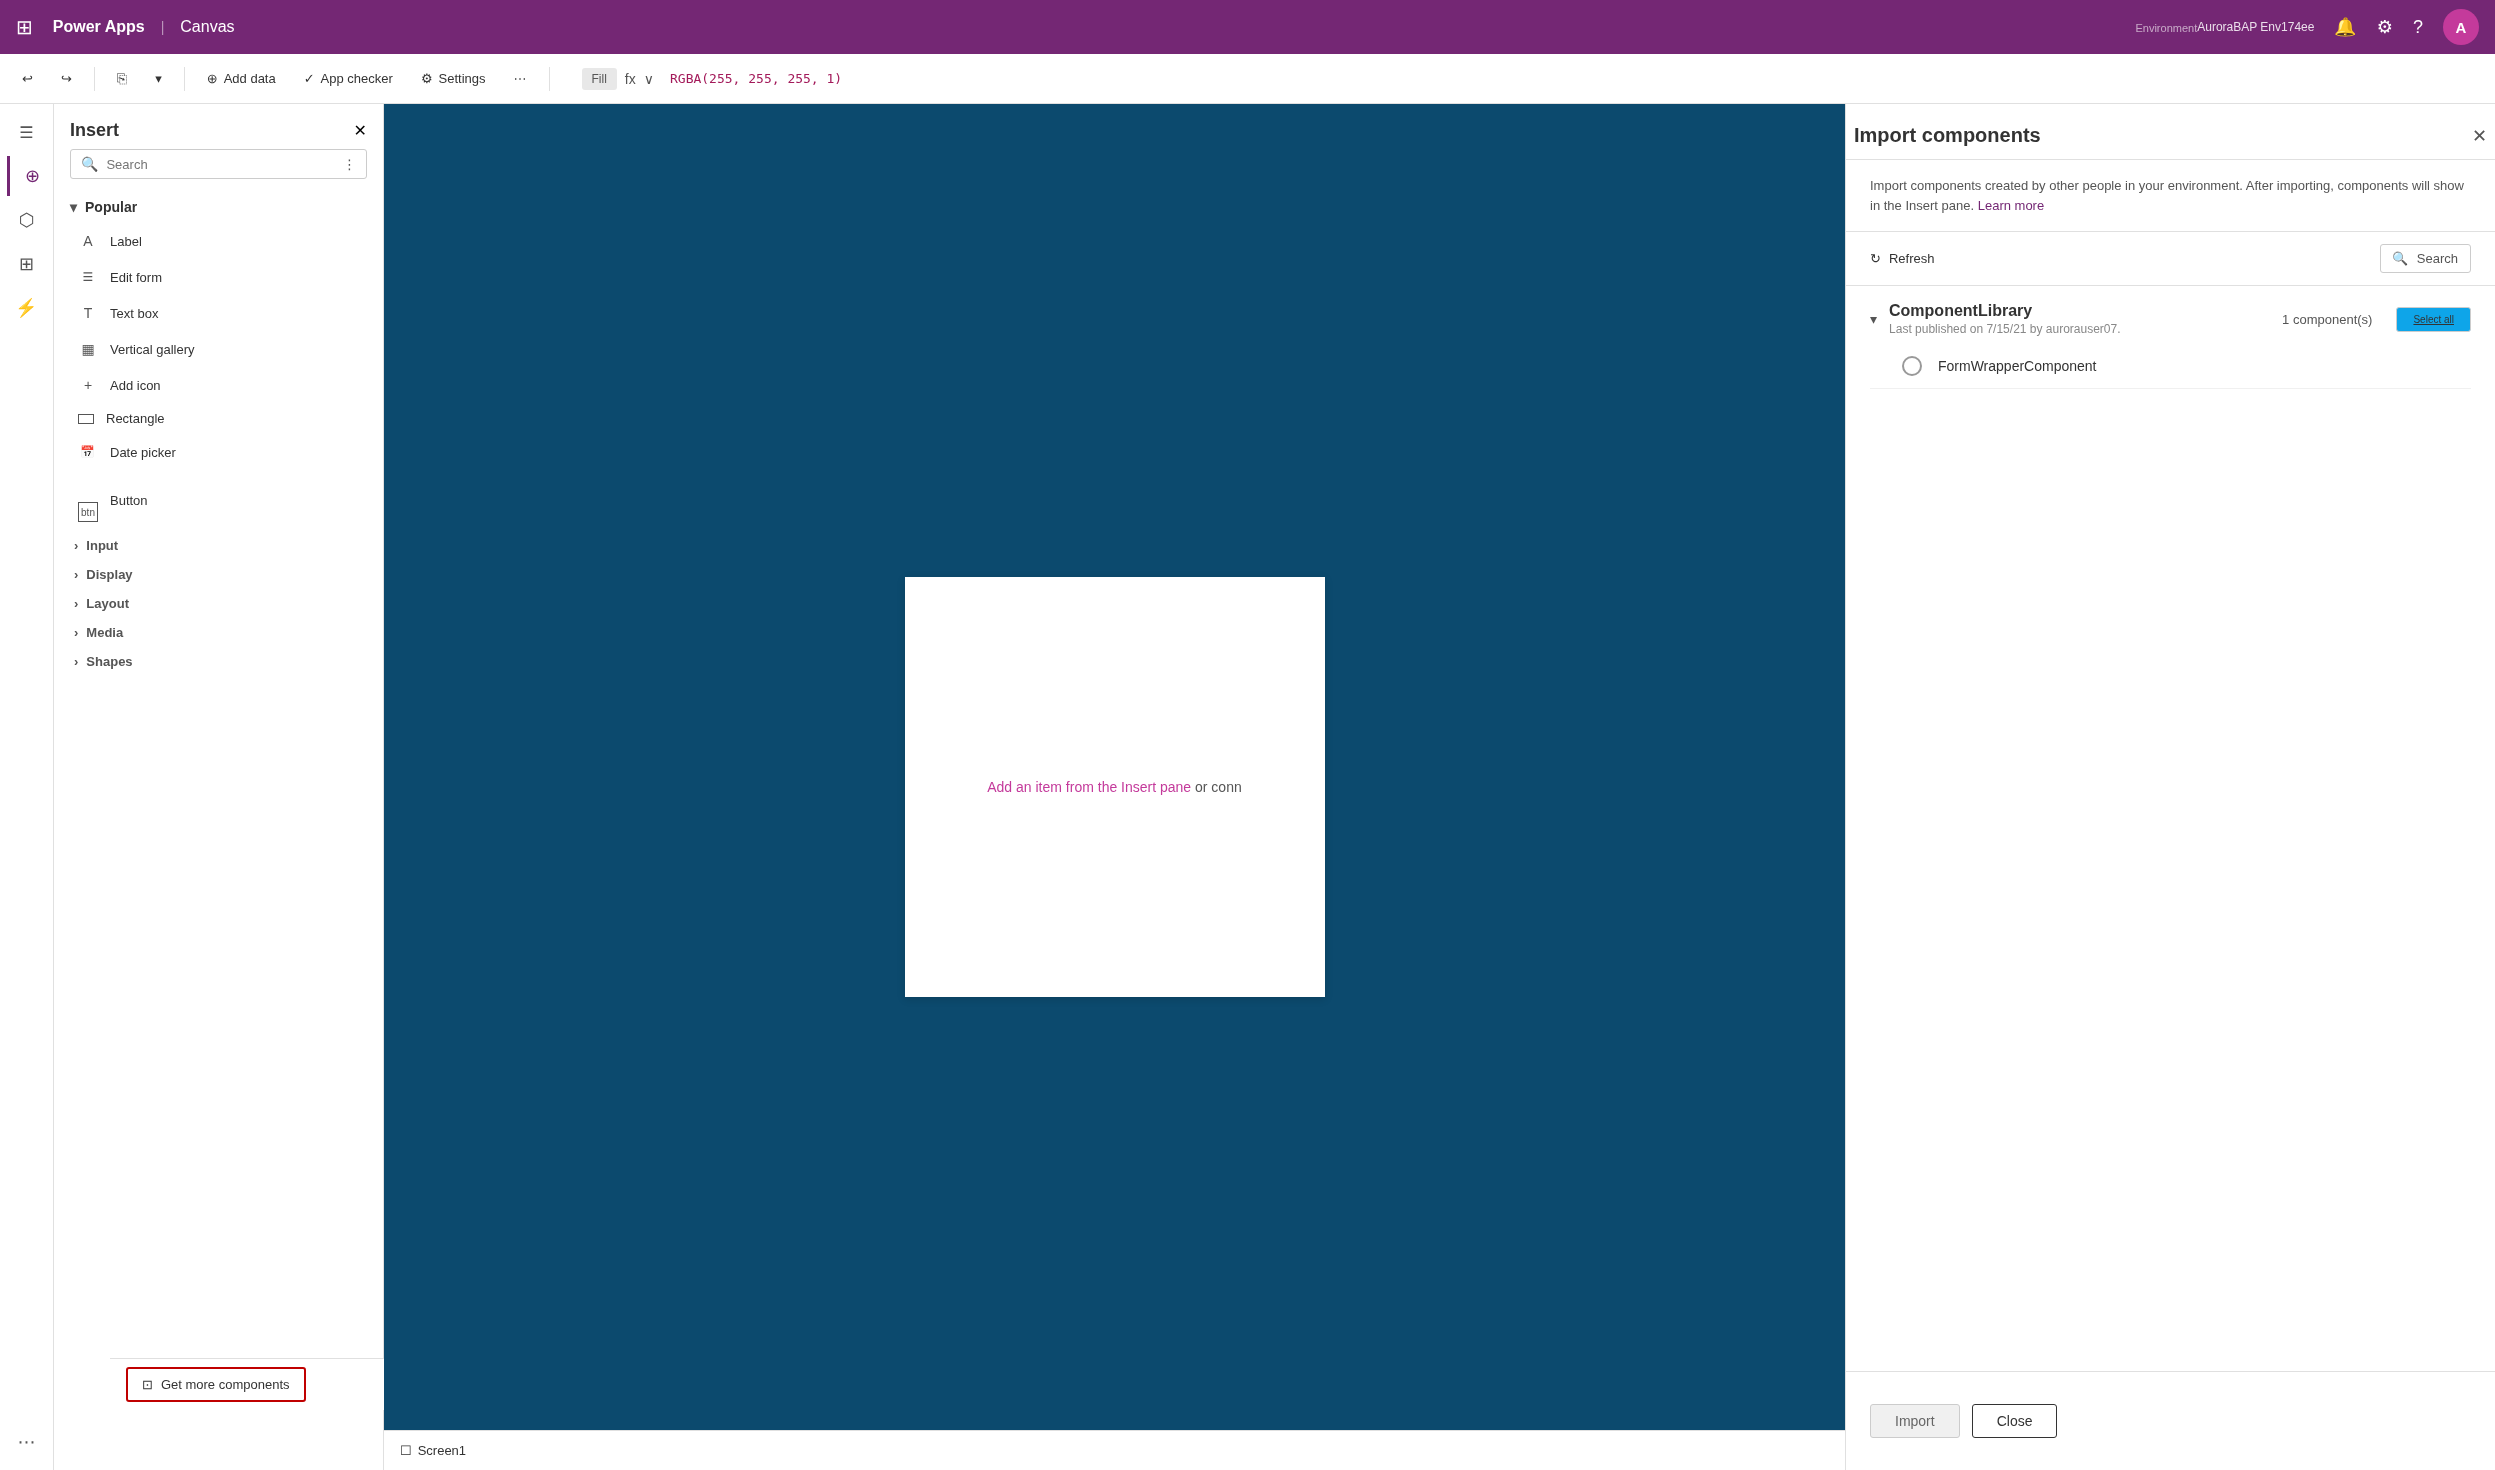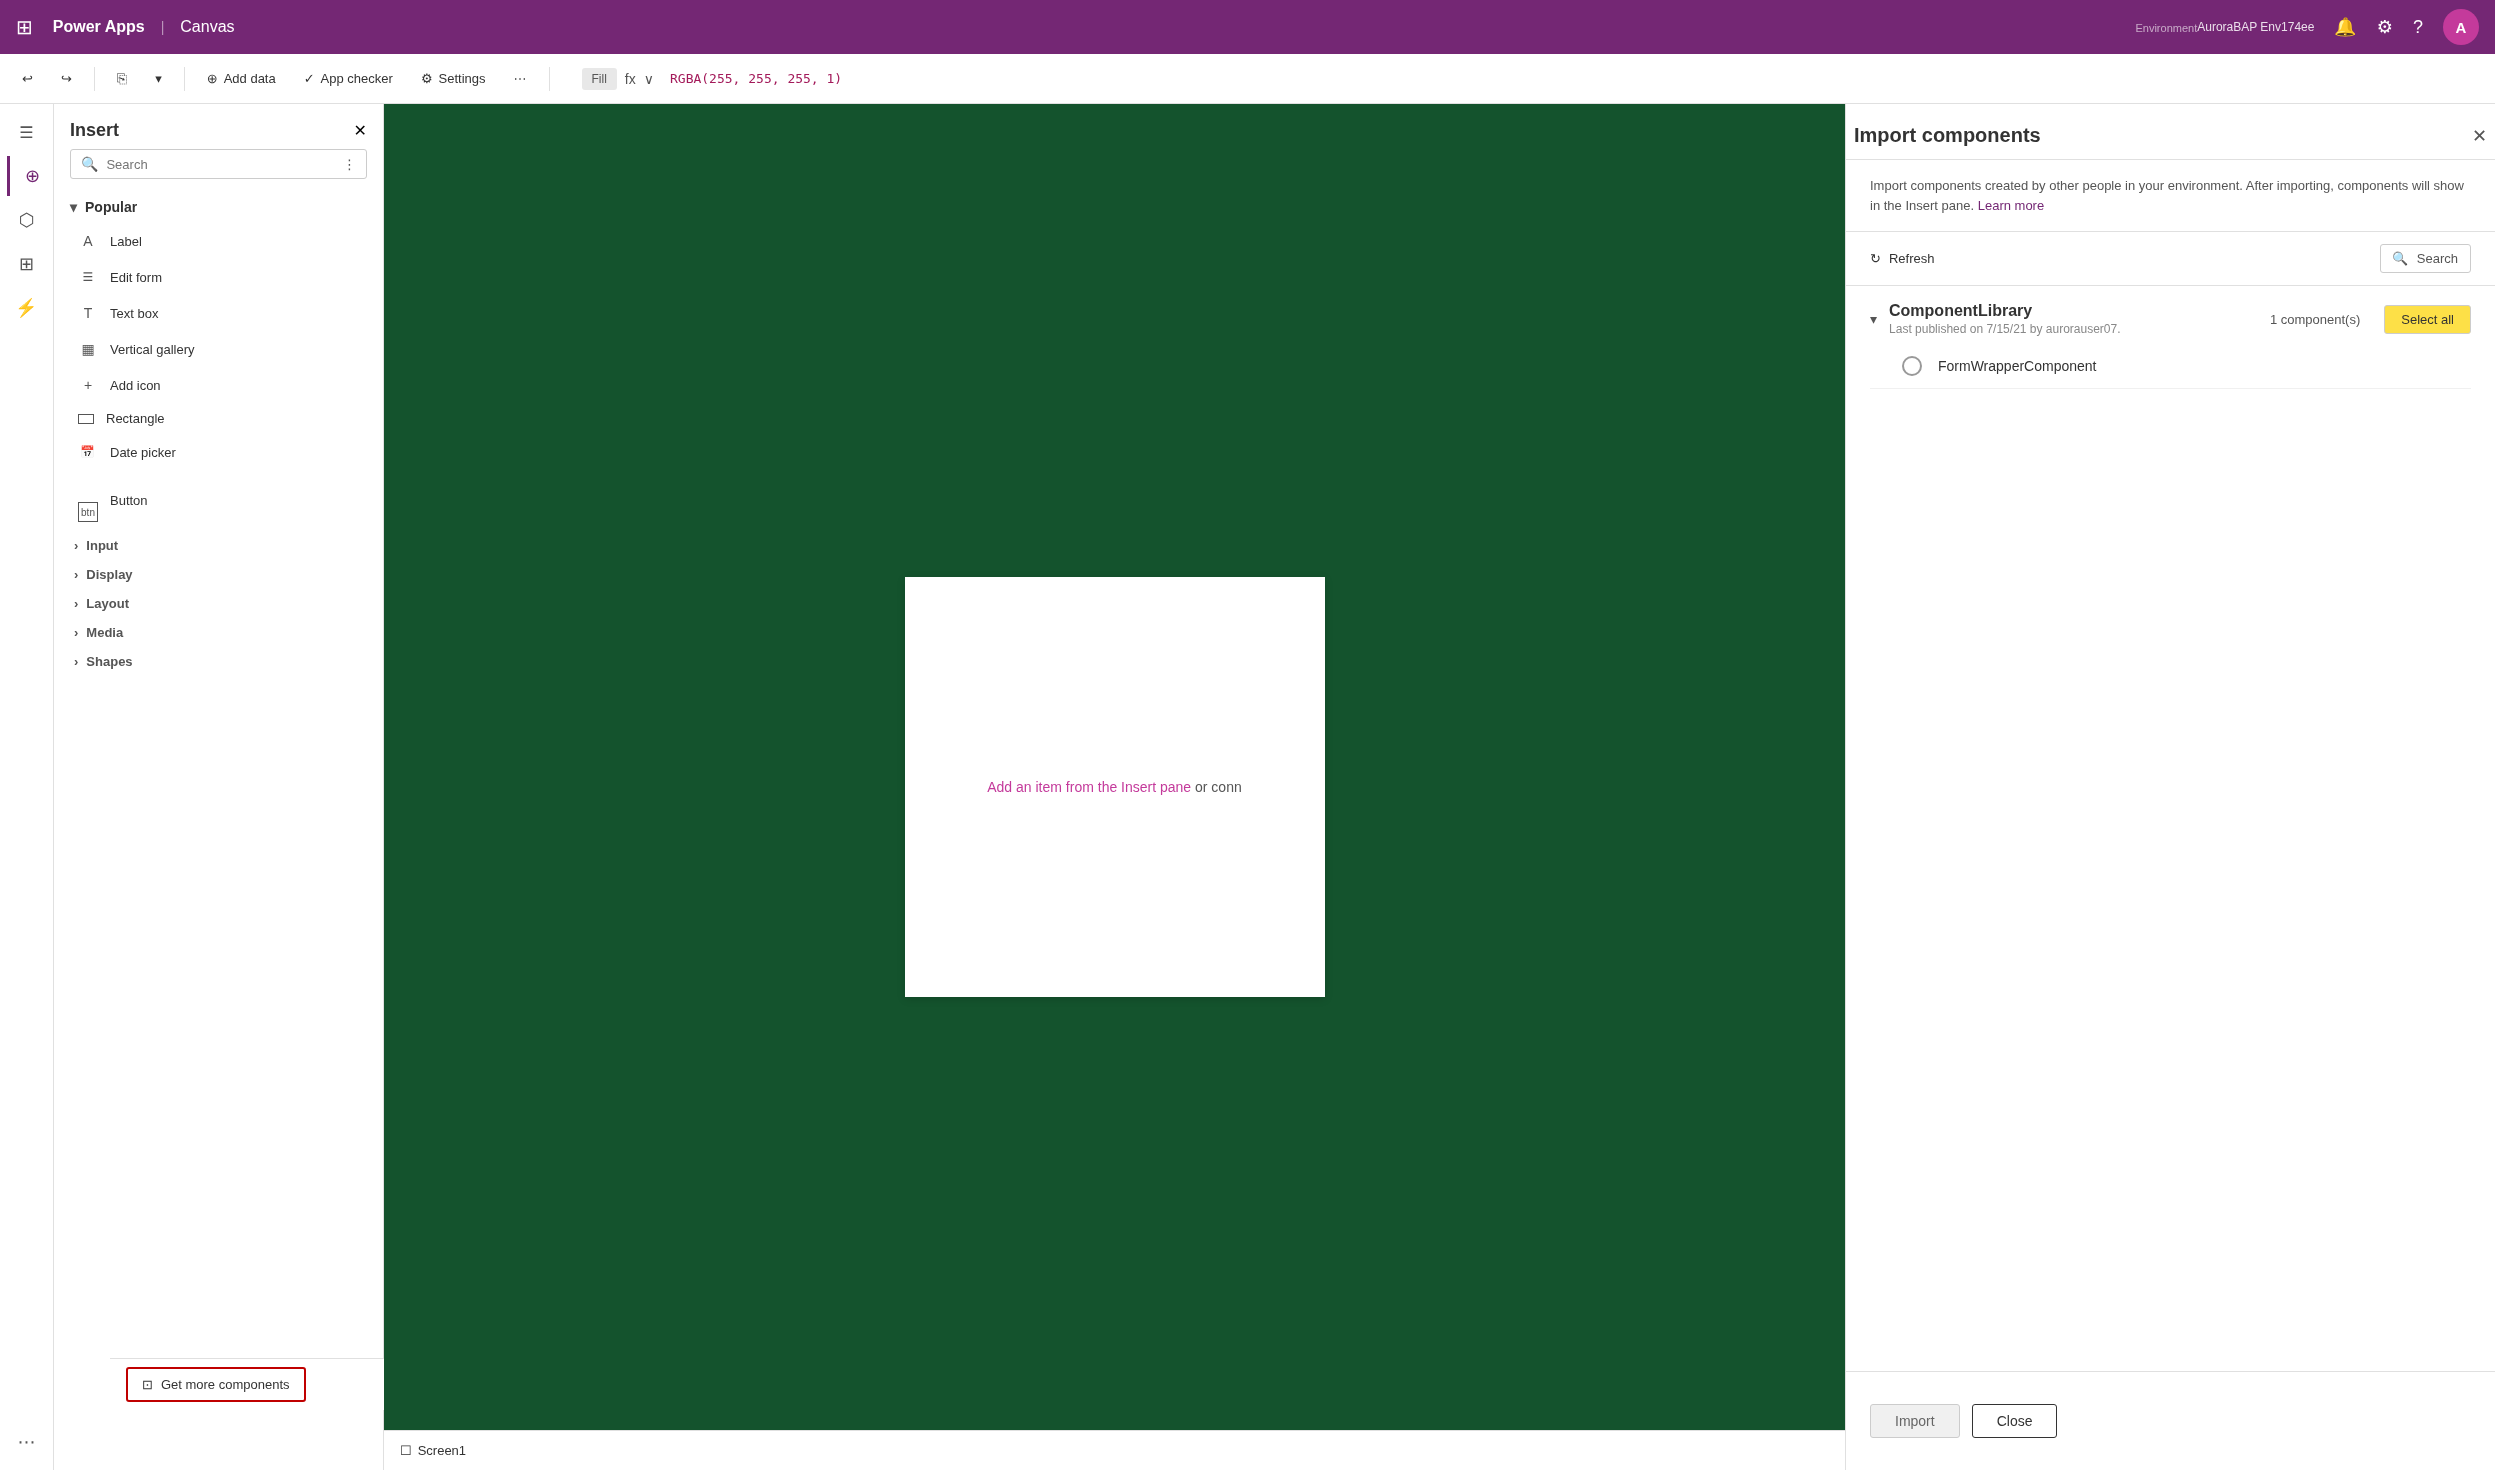--- a/index.html
+++ b/index.html
@@ -77,21 +77,21 @@
       border-top: 1px solid #e0e0e0; background: white; padding: 8px 16px;
     }
     .get-more-inner {
       display: flex; align-items: center; gap: 8px; color: #333; font-size: 13px;
       cursor: pointer; border: 2px solid #c00000; padding: 8px 14px; border-radius: 3px;
       width: fit-content;
     }
 
     
     .canvas-area {
-      flex: 1; background: #14532d; position: relative; display: flex; align-items: center; justify-content: center; overflow: hidden;
+      flex: 1; background: #0c4a6e; position: relative; display: flex; align-items: center; justify-content: center; overflow: hidden;
     }
     .canvas-inner {
       width: 420px; height: 420px; background: white; box-shadow: 0 2px 8px rgba(0,0,0,0.15);
       display: flex; align-items: center; justify-content: center;
     }
     .canvas-placeholder { color: #c43a9b; font-size: 14px; text-align: center; }
     .canvas-or { color: #555; }
     .canvas-bottom-bar {
       position: absolute; bottom: 0; left: 0; right: 0; height: 40px;
       background: white; border-top: 1px solid #e0e0e0;
@@ -113,21 +113,21 @@
     .import-desc a { color: #742774; text-decoration: none; }
     .import-toolbar { display: flex; align-items: center; padding: 12px 24px; gap: 24px; border-bottom: 1px solid #e0e0e0; }
     .import-refresh { display: flex; align-items: center; gap: 8px; color: #333; cursor: pointer; font-size: 13px; }
     .import-search { display: flex; align-items: center; gap: 8px; border: 1px solid #ccc; border-radius: 3px; padding: 6px 12px; font-size: 13px; color: #555; cursor: pointer; }
     .import-content { flex: 1; overflow-y: auto; padding: 16px 24px; }
     .library-header { display: flex; align-items: center; gap: 12px; margin-bottom: 8px; }
     .library-toggle { color: #555; cursor: pointer; }
     .library-name { font-weight: 700; font-size: 16px; color: #333; }
     .library-meta { font-size: 12px; color: #888; margin-top: 2px; }
     .library-count { margin-left: auto; font-size: 13px; color: #555; }
-    .select-all-btn { margin-left: 12px; border: 1px solid #ccc; background: #fde047; padding: 6px 16px; font-size: 13px; cursor: pointer; border-radius: 3px; color: #333; }
+    .select-all-btn { margin-left: 12px; border: 1px solid #ccc; background: #0ea5e9; padding: 6px 16px; font-size: 10px; cursor: pointer; border-radius: 3px; color: #333; text-decoration: underline; }
     .component-item { display: flex; align-items: center; gap: 16px; padding: 12px 0 12px 32px; border-bottom: 1px solid #f0f0f0; }
     .component-radio { width: 20px; height: 20px; border: 2px solid #999; border-radius: 50%; display: flex; align-items: center; justify-content: center; cursor: pointer; flex-shrink: 0; }
     .component-name { font-size: 14px; color: #333; }
     .import-footer {
       padding: 32px 24px; border-top: 1px solid #e0e0e0;
       display: flex; align-items: center; gap: 12px;
     }
     .import-btn {
       padding: 8px 24px; border: 1px solid #ccc; background: #f0f0f0;
       font-size: 14px; cursor: pointer; border-radius: 3px; color: #666;

